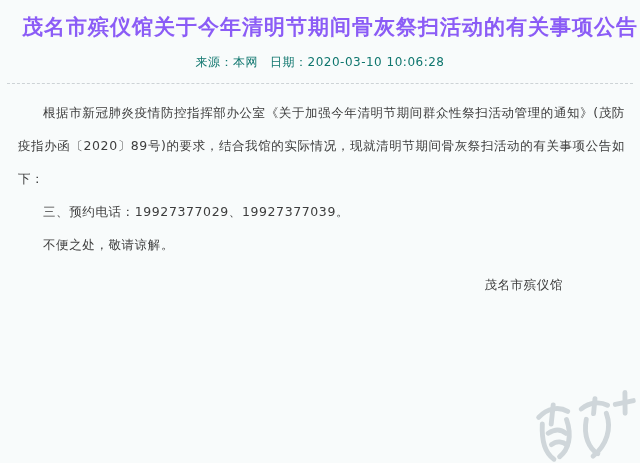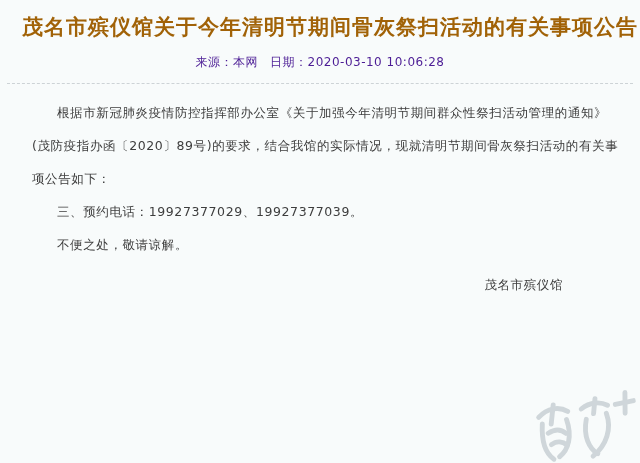--- a/index.html
+++ b/index.html
@@ -7,40 +7,40 @@
     width:640px; height:463px;
     background:#f8fbfb;
     font-family:"DejaVu Sans", sans-serif;
     position:relative;
     overflow:hidden;
   }
   .title {
     margin:13px 20px 0 22px;
     font-size:21px;
     font-weight:700;
-    color:#a16207;
+    color:#8b5cf6;
     letter-spacing:1px;
     line-height:1.35;
     white-space:nowrap;
   }
   .meta {
     margin-top:13px;
     text-align:center;
     font-size:12px;
-    color:#4c1d95;
+    color:#0f766e;
     letter-spacing:0.5px;
   }
   .meta .gap { display:inline-block; width:12px; }
   .sep {
     border:0;
     border-top:1px dashed #cdd3d6;
     margin:12px 7px 0 7px;
   }
   .content {
-    padding:12px 15px 0 32px;
+    padding:12px 15px 0 18px;
     font-size:12.5px;
     color:#3d3d3d;
     line-height:33px;
     letter-spacing:0.6px;
   }
   .content p { margin:0; text-indent:2em; }
   .sign-block {
     margin-top:8px;
     text-align:right;
     font-size:12.5px;

